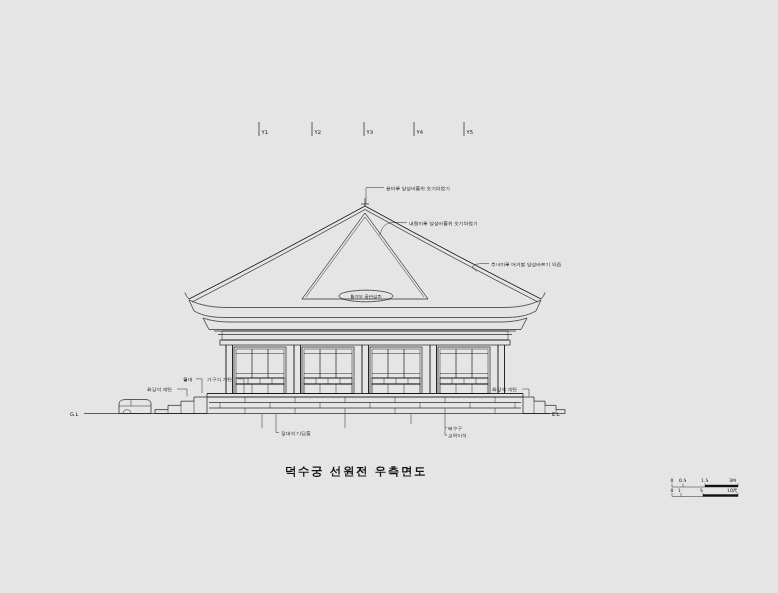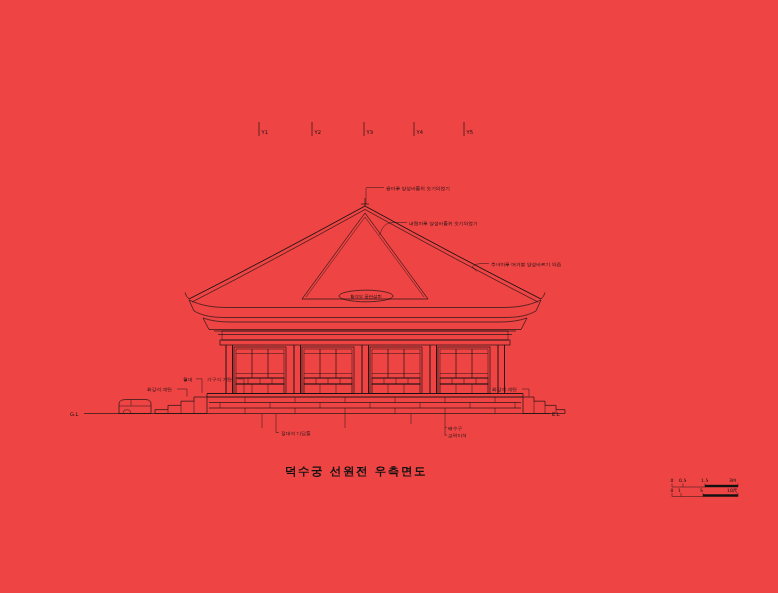--- a/index.html
+++ b/index.html
@@ -1,16 +1,16 @@
 <!DOCTYPE html>
 <html><head>
 <meta charset="utf-8">
 <style>
   html,body{margin:0;padding:0;background:#ffffff;}
-  .stage{position:relative;width:778px;height:593px;background:#ef4444;overflow:hidden;
+  .stage{position:relative;width:778px;height:593px;background:#e5e5e5;overflow:hidden;
          font-family:"DejaVu Sans",sans-serif;}
   svg{position:absolute;left:0;top:0;}
   text{fill:#111;font-family:"DejaVu Sans",sans-serif;}
   .t-grid{font-size:5.2px;}
   .t-ann{font-size:4.7px;}
   .t-tiny{font-size:4.3px;}
   .t-gl{font-size:5px;}
   .t-scale{font-size:4.6px;}
   .t-title{font-size:11.5px;font-weight:bold;letter-spacing:1.6px;}
   .ln{stroke:#111;fill:none;stroke-width:0.65;}

